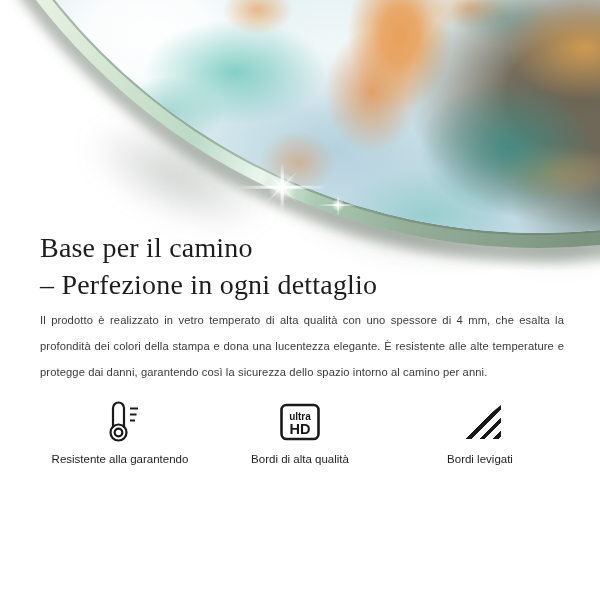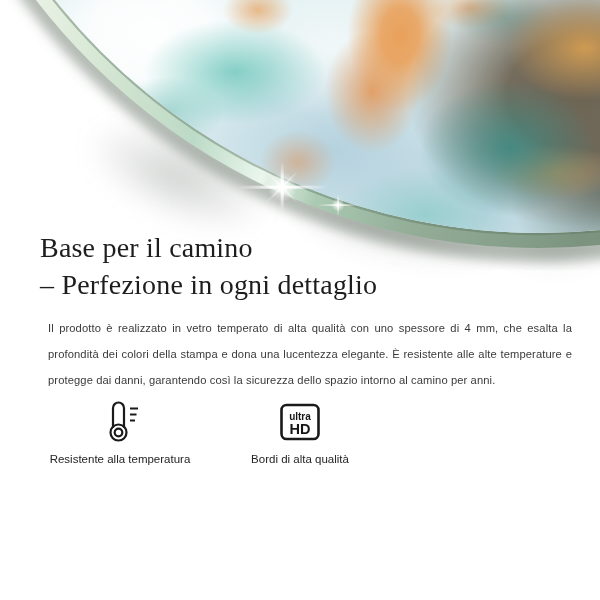--- a/index.html
+++ b/index.html
@@ -48,21 +48,21 @@
   .ray-d2{width:44px;height:1.8px;transform:translate(-50%,-50%) rotate(-45deg);opacity:.75;
          background:linear-gradient(90deg,rgba(255,255,255,0),#fff 50%,rgba(255,255,255,0));}
   .glow{width:30px;height:30px;border-radius:50%;transform:translate(-50%,-50%);
          background:radial-gradient(circle,rgba(255,255,255,.98) 0%,rgba(255,255,255,0) 70%);}
   .sp-main{left:282px;top:187px;}
   .sp-small{left:338px;top:205px;transform:scale(.45);}
 
   
   .title{position:absolute;left:40px;top:229px;margin:0;font-family:"Liberation Serif",serif;
          font-weight:400;font-size:28px;line-height:37px;color:#1d1d1d;white-space:pre-line;letter-spacing:.2px;}
-  .desc{position:absolute;left:40px;top:307px;width:524px;margin:8px;font-size:11.2px;line-height:26px;
+  .desc{position:absolute;left:40px;top:307px;width:524px;margin:0;font-size:11.2px;line-height:26px;
         color:#3a3a3a;text-align:justify;hyphens:auto;-webkit-hyphens:auto;letter-spacing:.1px;}
 
   
   .features{position:absolute;left:30px;top:399px;width:540px;display:grid;
             grid-template-columns:repeat(3,1fr);row-gap:26px;}
   .feature{display:flex;flex-direction:column;align-items:center;}
   .icon-box{height:46px;display:flex;align-items:center;justify-content:flex-end;}
   .feature-label{margin-top:8px;font-size:11.5px;color:#242424;text-align:center;}
   .ico{stroke:#1a1a1a;stroke-width:2.2;fill:none;}
   .stripes{width:42px;height:34px;clip-path:polygon(0 100%,100% 0,100% 100%);
@@ -124,32 +124,38 @@
 
     <div class="feature">
       <div class="icon-box">
         <svg class="ico" width="46" height="46" viewBox="0 0 46 46">
           <path d="M16 29 V9 a5.5 5.5 0 0 1 11 0 V29"></path>
           <circle cx="21.5" cy="33.5" r="8"></circle>
           <circle cx="21.5" cy="33.5" r="3.8"></circle>
           <path d="M33 9.5 h8 M33 15.5 h6.5 M33 21.5 h5"></path>
         </svg>
       </div>
-      <div class="feature-label">Resistente alla temperatura</div>
+      <div class="feature-label">Resistente alla garantendo</div>
     </div>
 
     <div class="feature">
       <div class="icon-box">
         <svg class="ico" width="46" height="46" viewBox="0 0 46 46">
           <rect x="4.5" y="6" width="37" height="34" rx="5" stroke-width="2.6"></rect>
           <text x="23" y="20.5" text-anchor="middle" font-size="10" font-weight="bold" font-family="Liberation Sans, sans-serif" fill="#161616" stroke="none">ultra</text>
           <text x="23" y="34.5" text-anchor="middle" font-size="14.5" font-weight="bold" font-family="Liberation Sans, sans-serif" fill="#161616" stroke="none">HD</text>
         </svg>
       </div>
       <div class="feature-label">Bordi di alta qualità</div>
     </div>
 
 
 
+    <div class="feature">
+      <div class="icon-box">
+        <div class="stripes"></div>
+      </div>
+      <div class="feature-label">Bordi levigati</div>
+    </div>
 
 
   </div>
 </div>
 
 </body></html>

